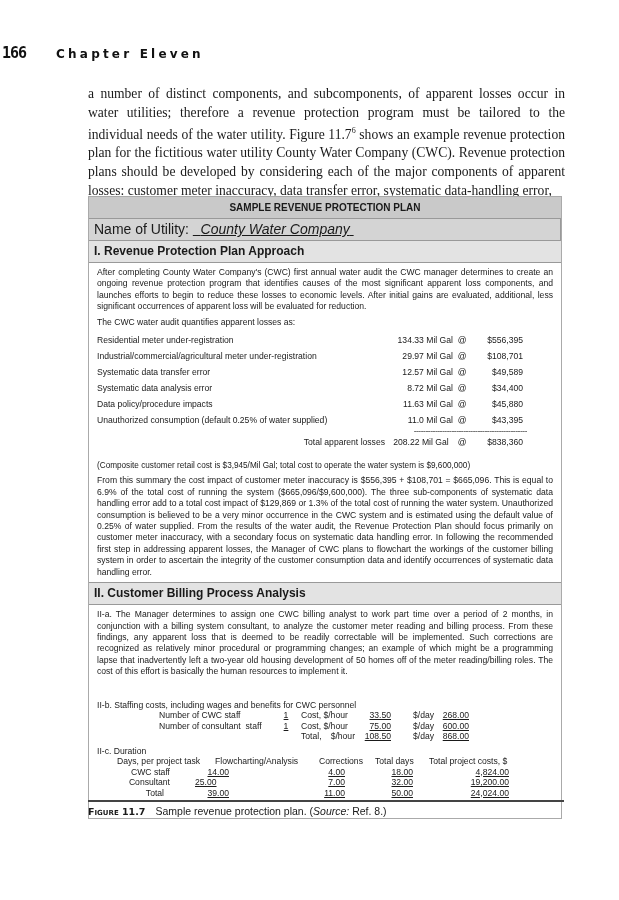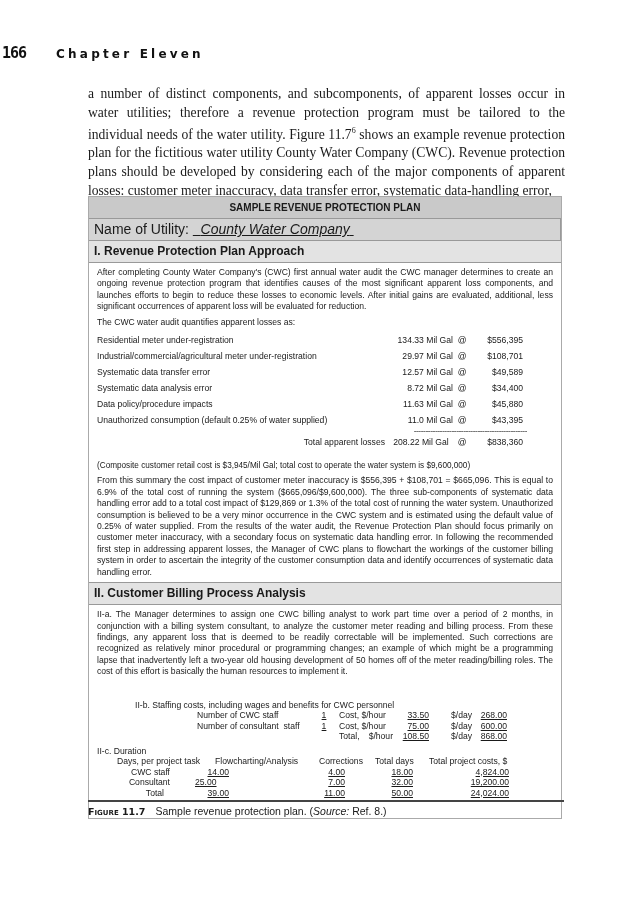--- a/index.html
+++ b/index.html
@@ -26,21 +26,21 @@
   .loss-row .gal { width:100px; text-align:right; }
   .loss-row .at { width:18px; text-align:center; }
   .loss-row .cost { width:52px; text-align:right; margin-right:30px; }
   .total-row { display:flex; height:16px; line-height:16px; }
   .total-row .lbl { flex:1; text-align:right; padding-right:4px; }
   .total-row .gal { width:64px; text-align:center; }
   .total-row .at { width:18px; text-align:center; }
   .total-row .cost { width:52px; text-align:right; margin-right:30px; }
   .dash-row { text-align:right; height:6px; line-height:6px; margin-right:26px; letter-spacing:-0.5px; color:#444; overflow:hidden; }
   .note { margin-top:10px; margin-bottom:4px; font-size:8.2px; }
-  .staff-block { margin-top:22px; line-height:10.5px;margin-left:38px; }
+  .staff-block { margin-top:22px; line-height:10.5px; }
   .row { display:flex; white-space:pre; }
   .cell { display:inline-block; }
   .r { text-align:right; }
   .c { text-align:center; }
   .dur-block { margin-top:4px; line-height:10.5px; margin-bottom:16px; }
 
   .figure-rule { position:absolute; left:88px; top:800px; width:476px; height:2px; background:#444; }
   .caption { position:absolute; left:88px; top:805px; font-family:"Liberation Sans", sans-serif; font-size:10.5px; color:#1a1a1a; }
   .caption .fig-label { font-family:"DejaVu Sans", sans-serif; font-weight:bold; font-size:9.5px; font-variant:small-caps; margin-right:10px; }
 </style>

